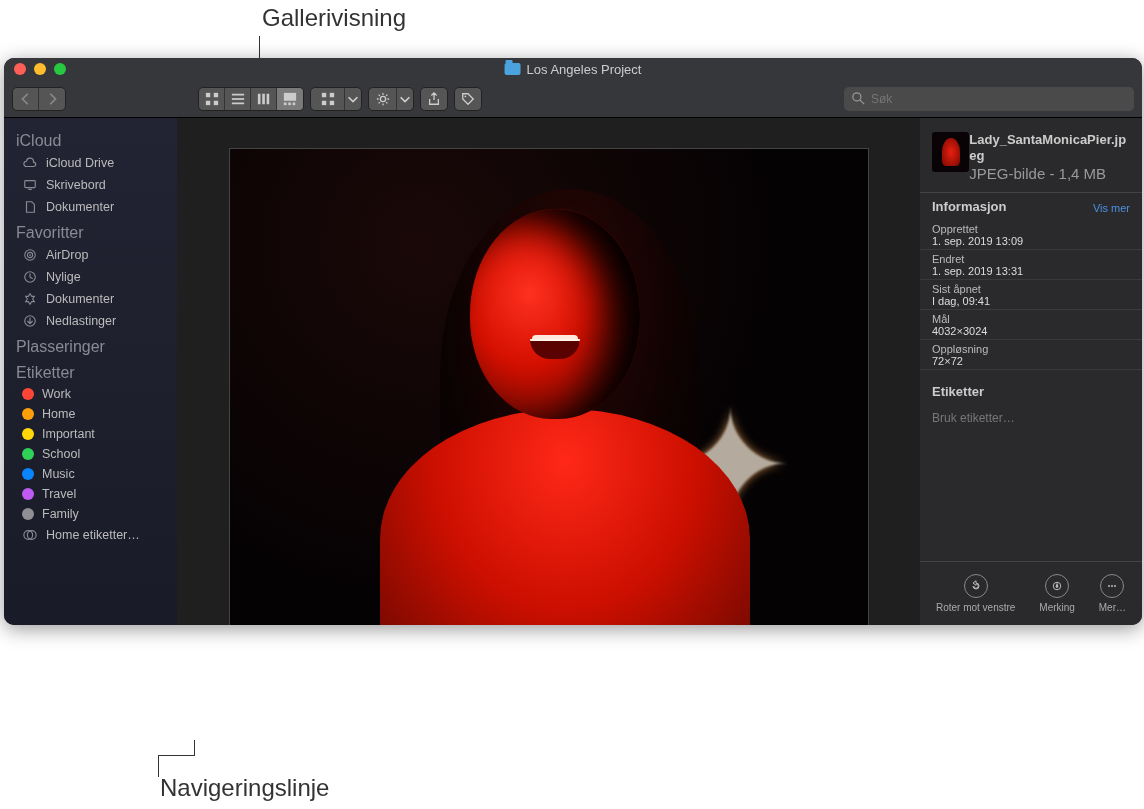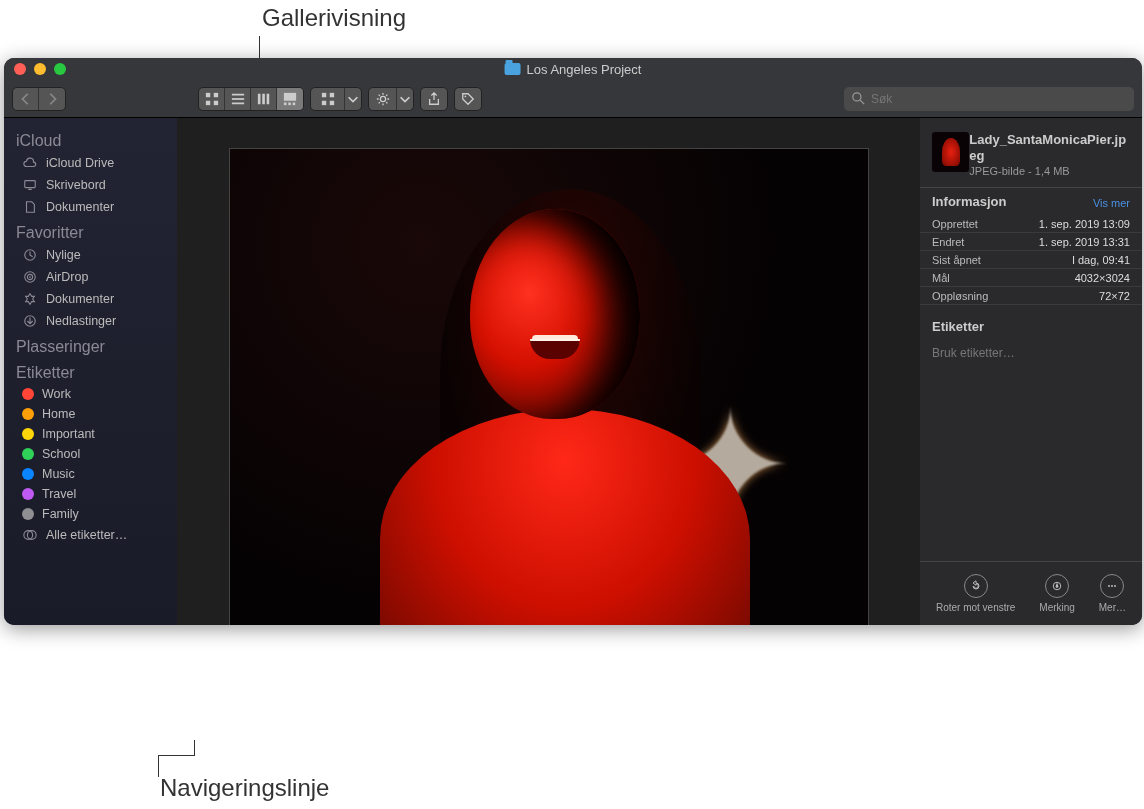--- a/index.html
+++ b/index.html
@@ -45,24 +45,24 @@
 .preview { width:640px; height:482px; background:#0a0305; position:relative; overflow:hidden; border:1px solid #444; }
 
 .filmstrip { height:88px; display:flex; align-items:center; padding:0 6px; gap:8px; }
 .thumb { width:58px; height:58px; border-radius:3px; cursor:pointer; position:relative; overflow:hidden; flex-shrink:0; }
 .thumb.sel { outline:3px solid #888; outline-offset:1px; }
 
 .info-panel { width:222px; background:#2a2a2c; color:#ccc; display:flex; flex-direction:column; font-size:12px; }
 .info-head { padding:14px 12px 10px; display:flex; gap:0; }
 .info-thumb { width:40px; height:40px; background:#0a0305; border-radius:3px; position:relative; overflow:hidden; }
 .info-name { flex:1; font-size:13px; font-weight:600; line-height:1.2; word-break:break-word; }
-.info-sub { color:#999; font-weight:400; font-size:11px; margin-top:2px; }
+.info-sub { color:#999; font-weight:400; font-size:15px; margin-top:2px; }
 .info-section-hd { padding:6px 12px; font-weight:600; font-size:13px; display:flex; justify-content:space-between; align-items:flex-end; border-top:1px solid #444; }
 .info-section-hd a{color:#4a90e2;font-size:11px;cursor:pointer;font-weight:400;}
-.info-row { display:flex; justify-content:space-between; padding:2.5px 12px; border-bottom:1px solid #3a3a3c; font-size:11px;}
+.info-row { display:flex; justify-content:space-between; padding:2.5px 12px; border-bottom:1px solid #3a3a3c; font-size:11px;flex-direction:column;}
 .info-row span:first-child{color:#bbb;}
 .info-row span:last-child{color:#ddd;}
 .etik-input{padding:6px 12px;color:#777;font-size:12px;}
 
 .actions { margin-top:auto; display:flex; justify-content:space-around; padding:12px 4px; border-top:1px solid #444; }
 .act { display:flex; flex-direction:column; align-items:center; gap:4px; cursor:pointer; color:#aaa; font-size:10px; text-align:center; }
 .act-ico { width:24px; height:24px; border:1.5px solid #888; border-radius:50%; display:flex; align-items:center; justify-content:center; }
 .act-ico svg{width:12px;height:12px;fill:#bbb;}
 
 
@@ -235,39 +235,39 @@
             <svg viewBox="0 0 16 16">
               <path d="M4 2h6l3 3v9H4z" fill="none" stroke="#8a8a95" stroke-width="1.3"></path>
             </svg>
           </span>
           <span>Dokumenter</span>
         </div>
         <div class="sb-head">Favoritter</div>
         <div class="sb-item">
           <span class="sb-ico">
             <svg viewBox="0 0 16 16">
-              <circle cx="8" cy="8" r="6" fill="none" stroke="#8a8a95" stroke-width="1.3"></circle>
-              <path d="M8 4v4l3 2" stroke="#8a8a95" stroke-width="1.3" fill="none"></path>
-            </svg>
-          </span>
-          <span>Nylige</span>
-        </div>
-        <div class="sb-item">
-          <span class="sb-ico">
-            <svg viewBox="0 0 16 16">
               <circle cx="8" cy="8" r="6" fill="none" stroke="#8a8a95" stroke-width="1.2"></circle>
               <circle cx="8" cy="8" r="3" fill="none" stroke="#8a8a95" stroke-width="1.2"></circle>
               <circle cx="8" cy="8" r="1"></circle>
             </svg>
           </span>
           <span>AirDrop</span>
         </div>
         <div class="sb-item">
           <span class="sb-ico">
             <svg viewBox="0 0 16 16">
+              <circle cx="8" cy="8" r="6" fill="none" stroke="#8a8a95" stroke-width="1.3"></circle>
+              <path d="M8 4v4l3 2" stroke="#8a8a95" stroke-width="1.3" fill="none"></path>
+            </svg>
+          </span>
+          <span>Nylige</span>
+        </div>
+        <div class="sb-item">
+          <span class="sb-ico">
+            <svg viewBox="0 0 16 16">
               <path d="M8 2l2 3h3l-2 3 2 3h-3l-2 3-2-3H3l2-3-2-3h3z" fill="none" stroke="#8a8a95" stroke-width="1.2"></path>
             </svg>
           </span>
           <span>Dokumenter</span>
         </div>
         <div class="sb-item">
           <span class="sb-ico">
             <svg viewBox="0 0 16 16">
               <circle cx="8" cy="8" r="6" fill="none" stroke="#8a8a95" stroke-width="1.3"></circle>
               <path d="M8 4v6M5 8l3 3 3-3" stroke="#8a8a95" stroke-width="1.3" fill="none"></path>
@@ -305,21 +305,21 @@
           <span class="tag-dot" style="background:#8e8e93"></span>
           <span>Family</span>
         </div>
         <div class="sb-item">
           <span class="sb-ico">
             <svg viewBox="0 0 16 16">
               <circle cx="6" cy="8" r="5" fill="none" stroke="#8a8a95" stroke-width="1.3"></circle>
               <circle cx="10" cy="8" r="5" fill="none" stroke="#8a8a95" stroke-width="1.3"></circle>
             </svg>
           </span>
-          <span>Alle etiketter…</span>
+          <span>Home etiketter…</span>
         </div>
       </div>
 
     <div class="main">
       <div class="preview-wrap">
         <div class="preview">
           <div class="lady">
             <div class="lady-sky"></div>
             <div class="lady-star"></div>
             <div class="lady-hair"></div>

